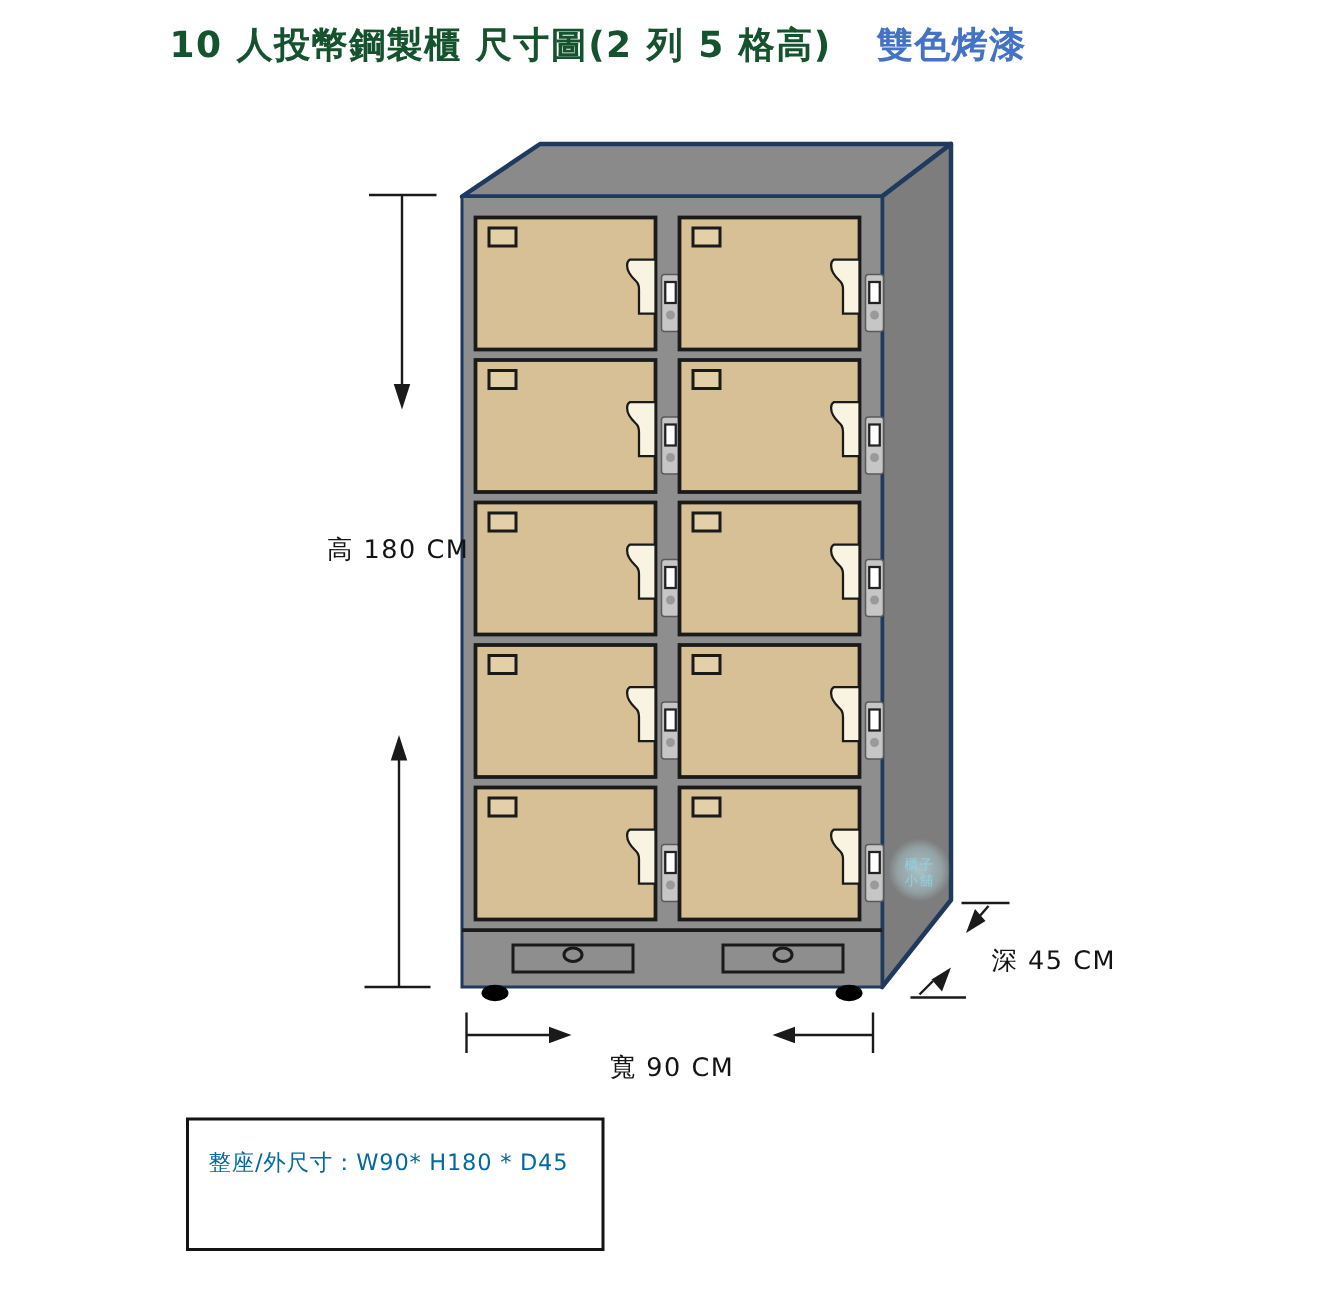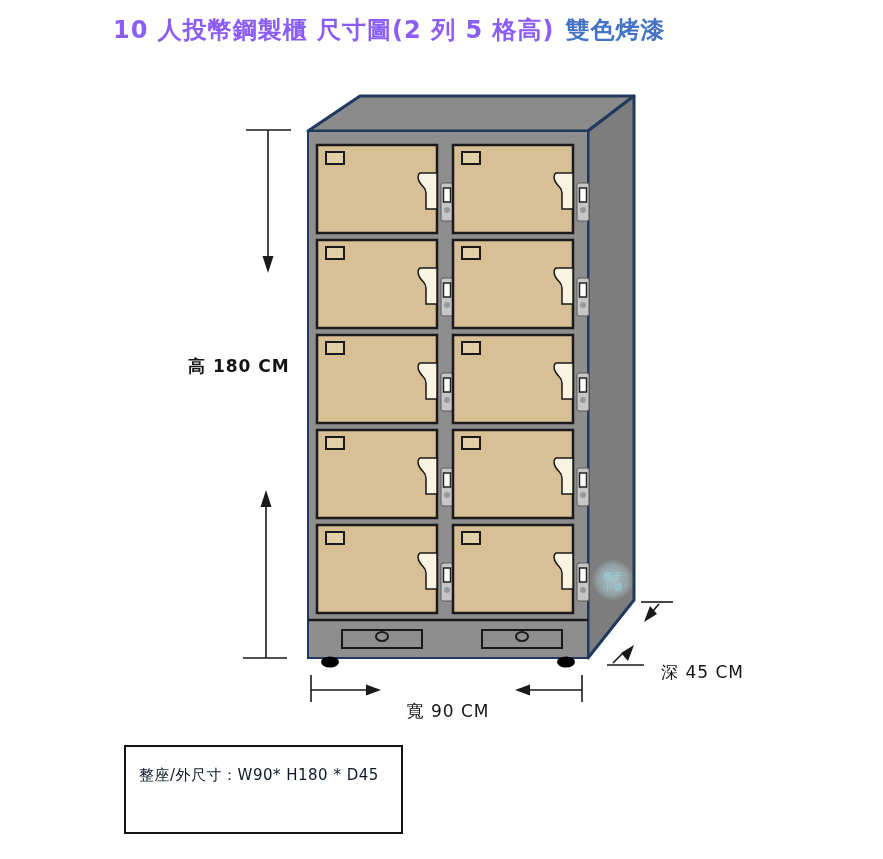--- a/index.html
+++ b/index.html
@@ -2,48 +2,48 @@
 <html><head>
 <meta charset="utf-8">
 <style>
   html,body{margin:0;padding:0;background:#ffffff;}
   .stage{
     position:relative;width:883px;height:859px;background:#ffffff;overflow:hidden;
     font-family:"DejaVu Sans","Liberation Sans",sans-serif;
   }
   
   .title{position:absolute;left:113px;top:14px;font-size:24px;font-weight:bold;letter-spacing:1px;white-space:nowrap;}
-  .title .main{color:#8b5cf6;}
-  .title .accent{color:#4472c4;margin-left:11px;}
+  .title .main{color:#14532d;}
+  .title .accent{color:#4472c4;margin-left:30px;}
   
   svg.diagram{position:absolute;left:0;top:0;}
   .face-front{fill:#8e8e8e;stroke:#203a5e;stroke-width:2;}
   .face-top{fill:#8a8a8a;stroke:#203a5e;stroke-width:3;stroke-linejoin:round;}
   .face-side{fill:#7d7d7d;stroke:#203a5e;stroke-width:3;stroke-linejoin:round;}
   .door-face{fill:#d7bf96;stroke:#1a1a1a;stroke-width:2.5;}
   .door-plate{fill:#e3cfa8;stroke:#1a1a1a;stroke-width:2;}
   .door-handle{fill:#f9f4e1;stroke:#1a1a1a;stroke-width:1.5;}
   .lock-strip{fill:#c6c6c6;stroke:#5a5a5a;stroke-width:1;}
   .lock-slot{fill:#ffffff;stroke:#222222;stroke-width:1.5;}
   .lock-dot{fill:#9a9a9a;}
   .base-line{stroke:#1a1a1a;stroke-width:2.5;}
   .drawer{fill:#8e8e8e;stroke:#1a1a1a;stroke-width:2;}
   .drawer-knob{fill:none;stroke:#1a1a1a;stroke-width:2;}
   .foot{fill:#000000;}
   .dim{stroke:#1a1a1a;stroke-width:1.6;fill:none;}
   .dim-head{fill:#1a1a1a;stroke:none;}
   .wm-text{fill:#8fd8e8;opacity:.85;font-size:9px;letter-spacing:1px;text-anchor:middle;}
   
   .dim-label{position:absolute;color:#141414;font-size:17px;letter-spacing:1px;white-space:nowrap;}
-  .lbl-height{left:188px;top:355px;font-weight:bold;}
+  .lbl-height{left:218px;top:355px;}
   .lbl-width{left:398px;top:678px;width:100px;text-align:center;margin-top:22px;}
-  .lbl-depth{left:661px;top:629px;margin-top:32px;}
+  .lbl-depth{left:661px;top:629px;}
   
   .spec-box{position:absolute;left:124px;top:745px;width:279px;height:89px;border:2px solid #141414;box-sizing:border-box;padding:13px 0 0 13px;background:#ffffff;}
-  .spec-line{font-size:15px;color:#0f172a;line-height:30px;letter-spacing:.5px;white-space:nowrap;}
+  .spec-line{font-size:15px;color:#0369a1;line-height:30px;letter-spacing:.5px;white-space:nowrap;}
 </style>
 </head>
 <body>
 
 <div class="stage">
 
   <div class="title">
     <span class="main">10 人投幣鋼製櫃  尺寸圖(2 列 5 格高)</span><span class="accent">雙色烤漆</span>
   </div>
 

